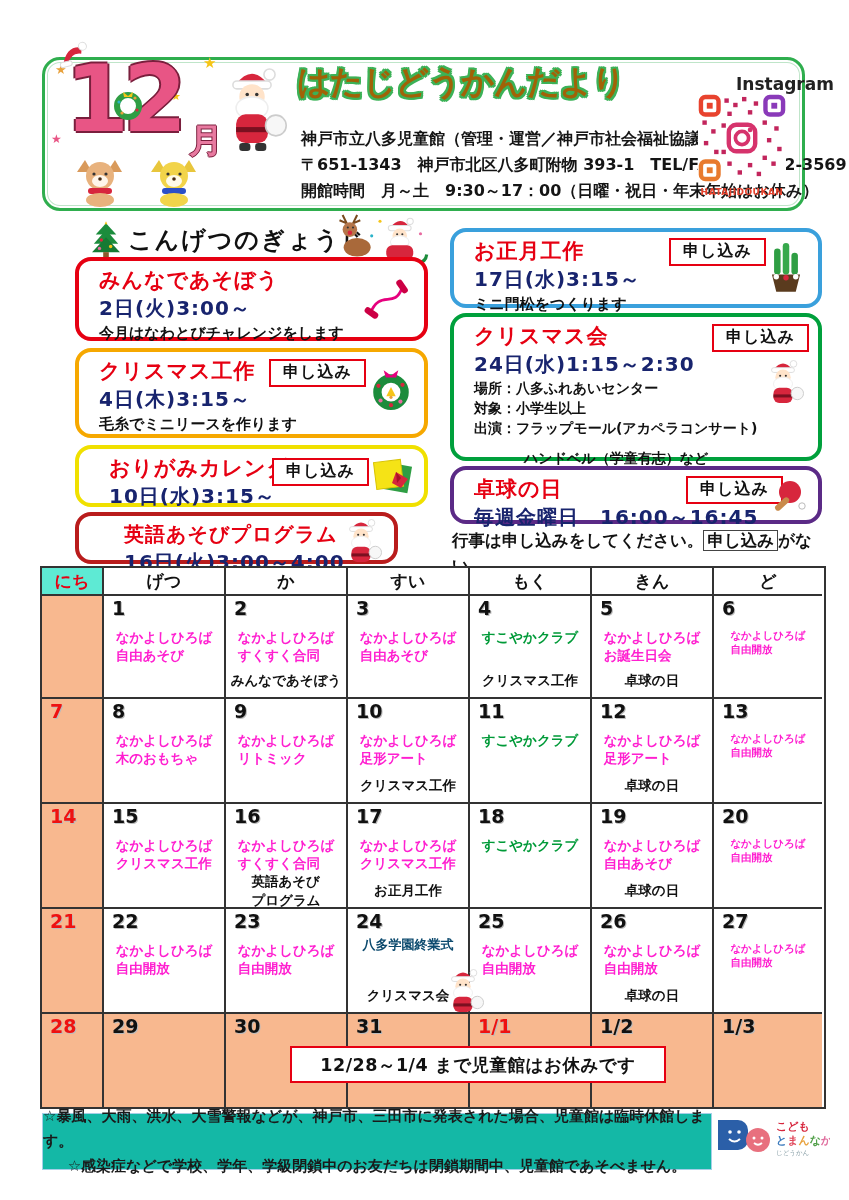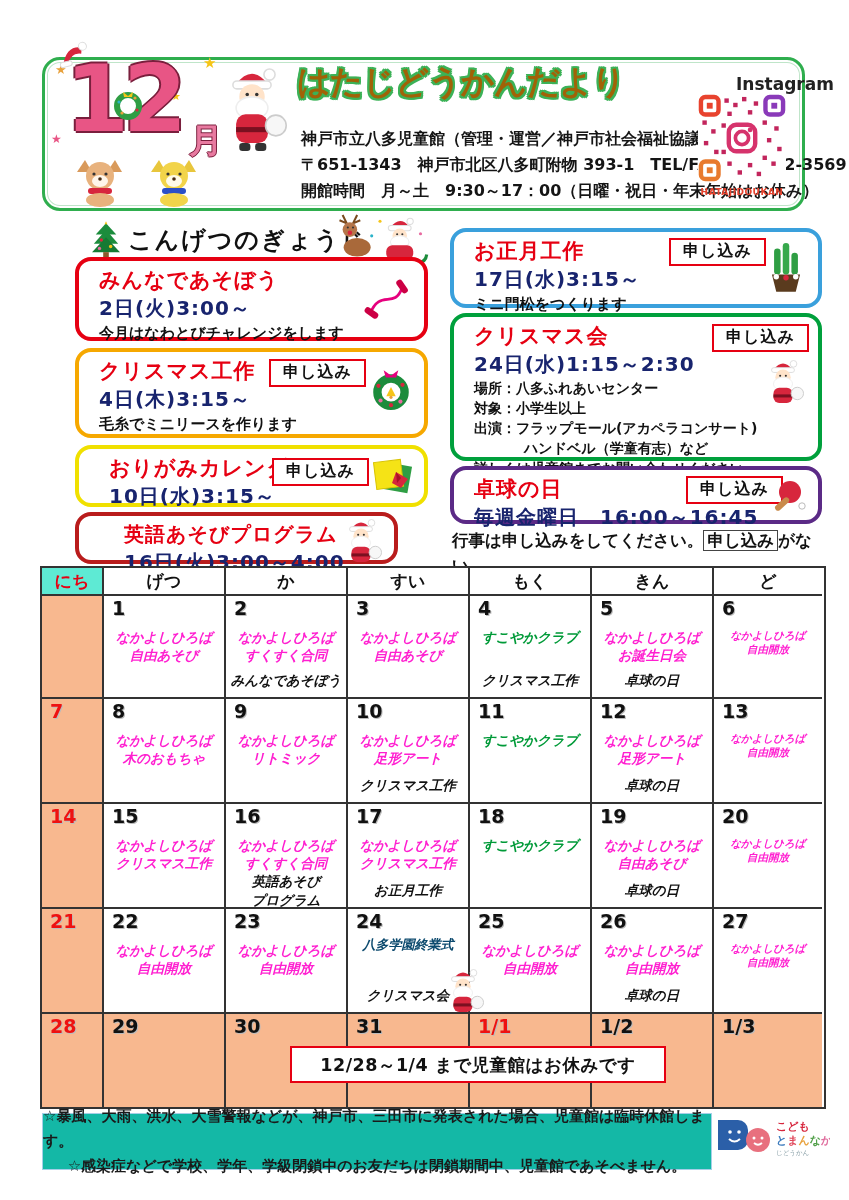--- a/index.html
+++ b/index.html
@@ -49,21 +49,21 @@
   .b-purple { left:450px; top:466px; width:372px; height:58px;  border:4px solid #5b2a86; }
 
   .eb-title { font-size:21px; font-weight:800; color:#e60012; padding:5px 0 0 20px; letter-spacing:1px;}
   .eb-time  { font-size:20px; font-weight:800; color:#18246e; padding:1px 0 0 20px; letter-spacing:1px;}
   .eb-desc  { font-size:15px; font-weight:700; color:#111; padding:2px 0 0 20px; }
   .b-yellow .eb-title { padding-left:30px; }
   .b-yellow .eb-time  { padding-left:30px; }
   .b-lgreen .eb-title { padding-left:45px; font-size:20px;}
   .b-lgreen .eb-time  { padding-left:45px; }
   .eb-details { padding:1px 0 0 20px; font-size:14px; font-weight:700; color:#111; line-height:1.42; }
-  .eb-details div:nth-child(4) { padding-left:50px; }
+  .eb-details div:nth-child(4) { padding-left:50px;margin-top:10px; }
   .badge { position:absolute; background:#fff; border:2.5px solid #e60012; color:#111;
     font-weight:800; font-size:16px; padding:1px 12px 2px; letter-spacing:1px; }
   .b-orange .badge { left:190px; top:7px; }
   .b-yellow .badge { left:193px; top:9px; }
   .b-blue   .badge { left:215px; top:6px; }
   .b-green  .badge { left:258px; top:7px; }
   .b-purple .badge { left:232px; top:6px; }
   .eb-icon { position:absolute; }
   .i-rope    { right:14px; top:18px; }
   .i-wreath  { right:10px; top:14px; }
@@ -83,21 +83,21 @@
     grid-template-rows:28px 103px 105px 105px 105px 93px; background:#fff; }
   .ccell { border-right:2px solid #333; border-bottom:2px solid #333; box-sizing:border-box; }
   .ccell.lastcol { border-right:none; } .ccell.lastrow { border-bottom:none; }
   .chead { display:flex; align-items:center; justify-content:center; font-size:17px; font-weight:800; color:#111; }
   .chead.sun { background:#5eead4; color:#e60012; }
   .cbody { display:flex; flex-direction:column; align-items:center; padding:1px 2px 8px; position:relative; }
   .cbody.orange { background:#f8b88f; }
   .day { align-self:flex-start; font-size:19px; font-weight:800; color:#111; padding-left:6px;
     text-shadow:1px 1px 0 #bbb; }
   .day.red { color:#ee1111; }
-  .ev { font-weight:800; font-size:13.5px; text-align:center; white-space:pre-line; line-height:1.35; margin-top:9px;font-style:italic;}
+  .ev { font-weight:800; font-size:13.5px; white-space:pre-line; line-height:1.35; margin-top:9px;}
   .ev-pink  { color:#ff1fd0; }
   .ev-green { color:#009a38; }
   .ev-black { color:#111; margin-top:auto; }
   .ev-plain { color:#0c4a6e; font-weight:600; font-size:13px; margin-top:4px;}
   .satcol .ev { font-size:10.5px; }
   .cell-santa { position:absolute; right:-16px; bottom:-8px; z-index:3; }
   .closed-banner { position:absolute; left:248px; top:478px; width:372px; height:33px; background:#fff;
     border:2.5px solid #e60012; z-index:2; display:flex; align-items:center; justify-content:center;
     font-size:17.5px; font-weight:800; color:#111; letter-spacing:0.5px; }
 

